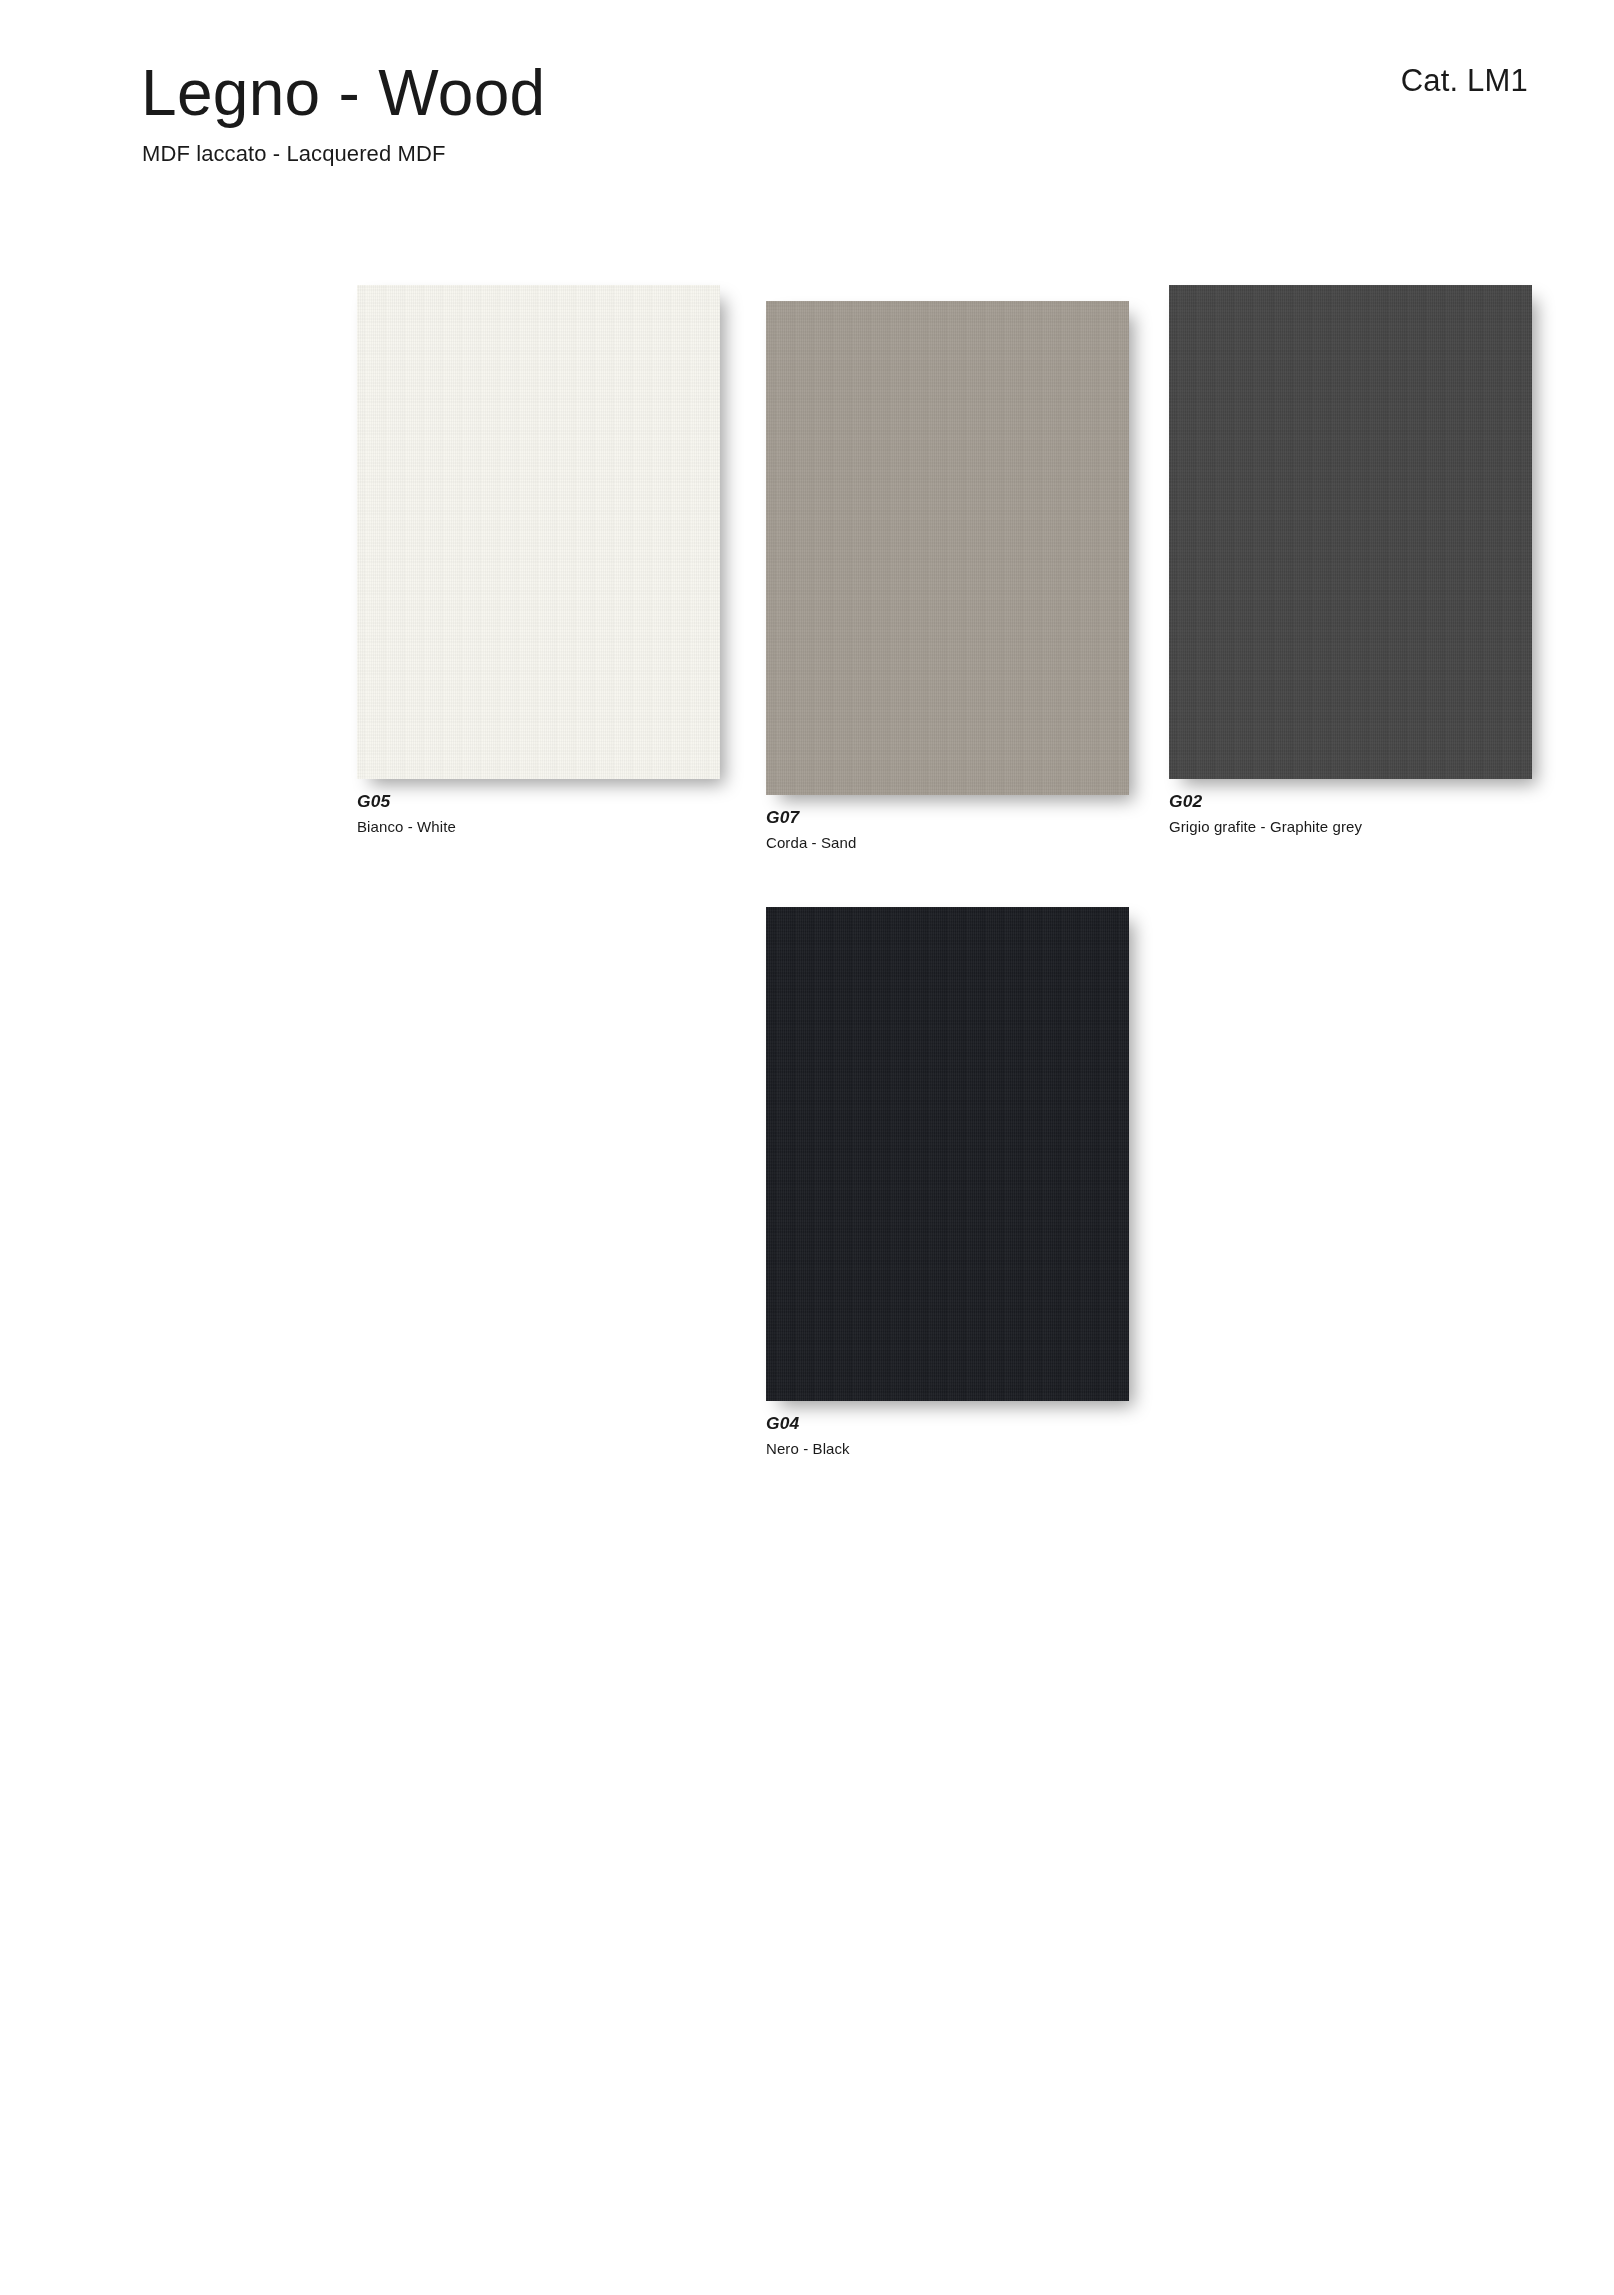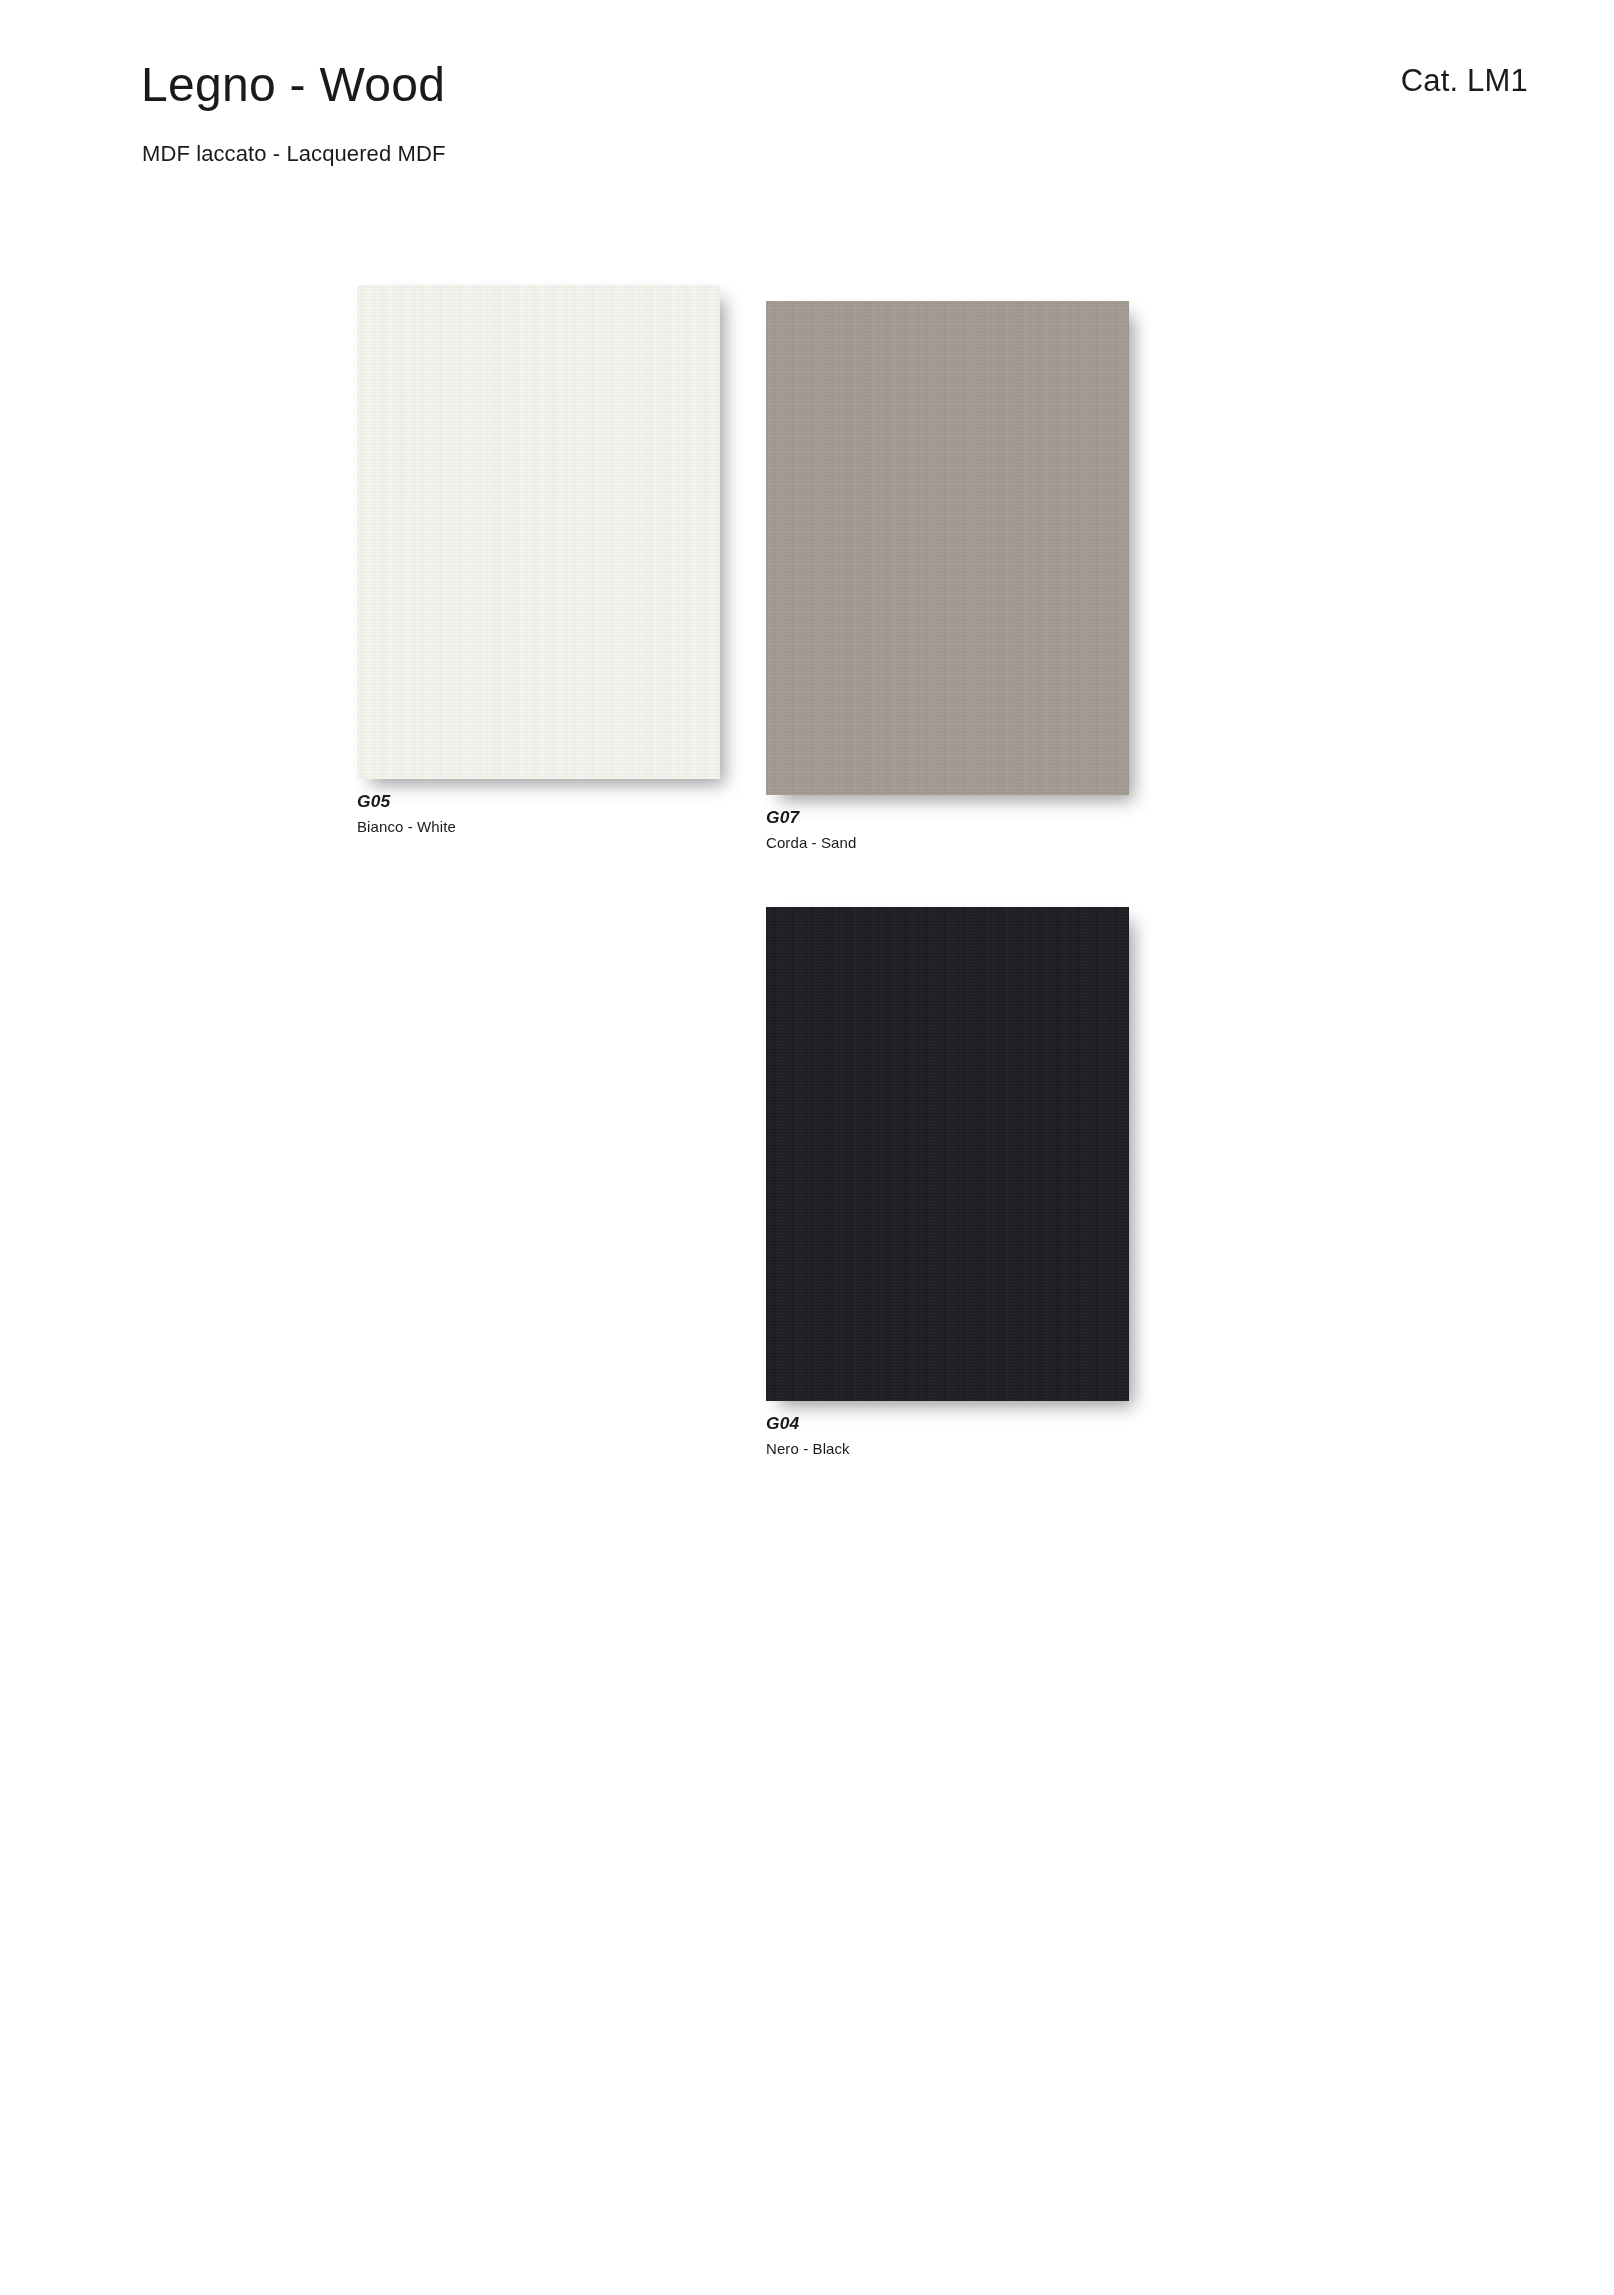--- a/index.html
+++ b/index.html
@@ -21,21 +21,21 @@
     position: absolute;
     left: 0;
     top: 0;
     width: 1614px;
     height: 213px;
   }
   .page-title {
     position: absolute;
     left: 141px;
     top: 61px;
-    font-size: 48px;
+    font-size: 64px;
     font-weight: 400;
     letter-spacing: 0.3px;
     line-height: 1;
     white-space: nowrap;
   }
   .page-subtitle {
     position: absolute;
     left: 142px;
     top: 143px;
     font-size: 22px;
@@ -133,20 +133,25 @@
     <div class="swatch-code">G05</div>
     <div class="swatch-name">Bianco - White</div>
   </div>
 
   <div class="swatch-cell" style="left: 766px; top: 285px; margin-top: 16px;">
     <div class="swatch-chip" style="background: rgb(163, 156, 146);"></div>
     <div class="swatch-code">G07</div>
     <div class="swatch-name">Corda - Sand</div>
   </div>
 
+  <div class="swatch-cell" style="left: 1169px; top: 285px;">
+    <div class="swatch-chip" style="background: rgb(69, 69, 69);"></div>
+    <div class="swatch-code">G02</div>
+    <div class="swatch-name">Grigio grafite - Graphite grey</div>
+  </div>
 
 
   <div class="swatch-cell" style="left: 766px; top: 907px;">
     <div class="swatch-chip" style="background: rgb(26, 28, 33);"></div>
     <div class="swatch-code">G04</div>
     <div class="swatch-name">Nero - Black</div>
   </div>
 
 </div>
 

